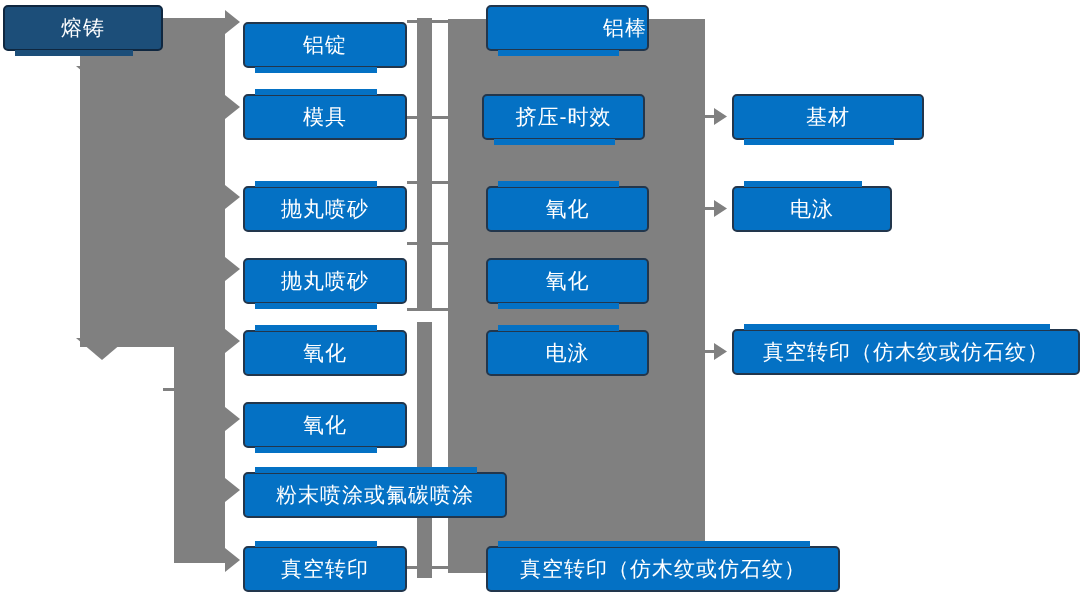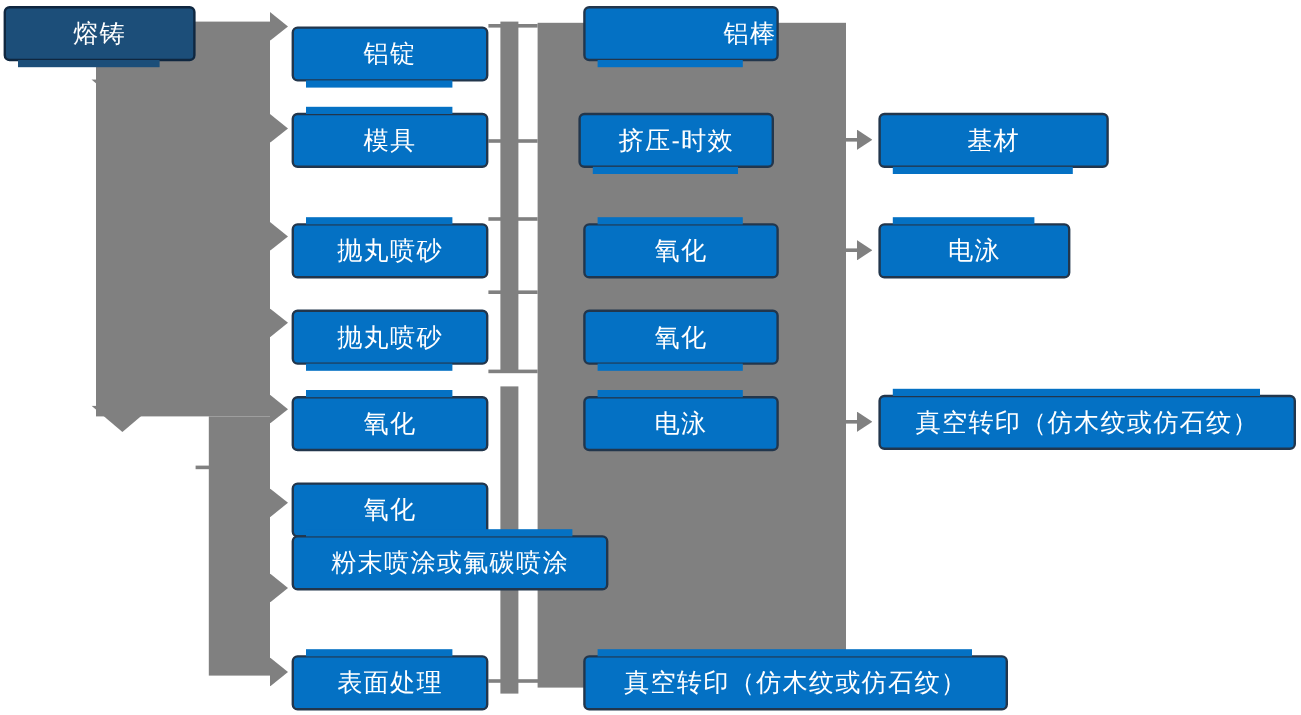--- a/index.html
+++ b/index.html
@@ -83,25 +83,25 @@
     </div>
   <div class="box blue sl-below" style="left:243px;top:258px;width:164px;height:46px;">
       <span>抛丸喷砂</span>
     </div>
   <div class="box blue sl-above" style="left:243px;top:330px;width:164px;height:46px;">
       <span>氧化</span>
     </div>
   <div class="box blue sl-below" style="left:243px;top:402px;width:164px;height:46px;">
       <span>氧化</span>
     </div>
-  <div class="box blue sl-above" style="left:243px;top:446px;width:264px;height:46px;">
+  <div class="box blue sl-above" style="left:243px;top:472px;width:264px;height:46px;">
       <span>粉末喷涂或氟碳喷涂</span>
     </div>
   <div class="box blue sl-above" style="left:243px;top:546px;width:164px;height:46px;">
-      <span>表面处理</span>
+      <span>真空转印</span>
     </div>
 
   <div class="box blue sl-below" style="left:486px;top:5px;width:163px;height:46px;justify-content:flex-end;">
       <span>铝棒</span>
     </div>
   <div class="box blue sl-below" style="left:482px;top:94px;width:163px;height:46px;">
       <span>挤压-时效</span>
     </div>
   <div class="box blue sl-above" style="left:486px;top:186px;width:163px;height:46px;">
       <span>氧化</span>

